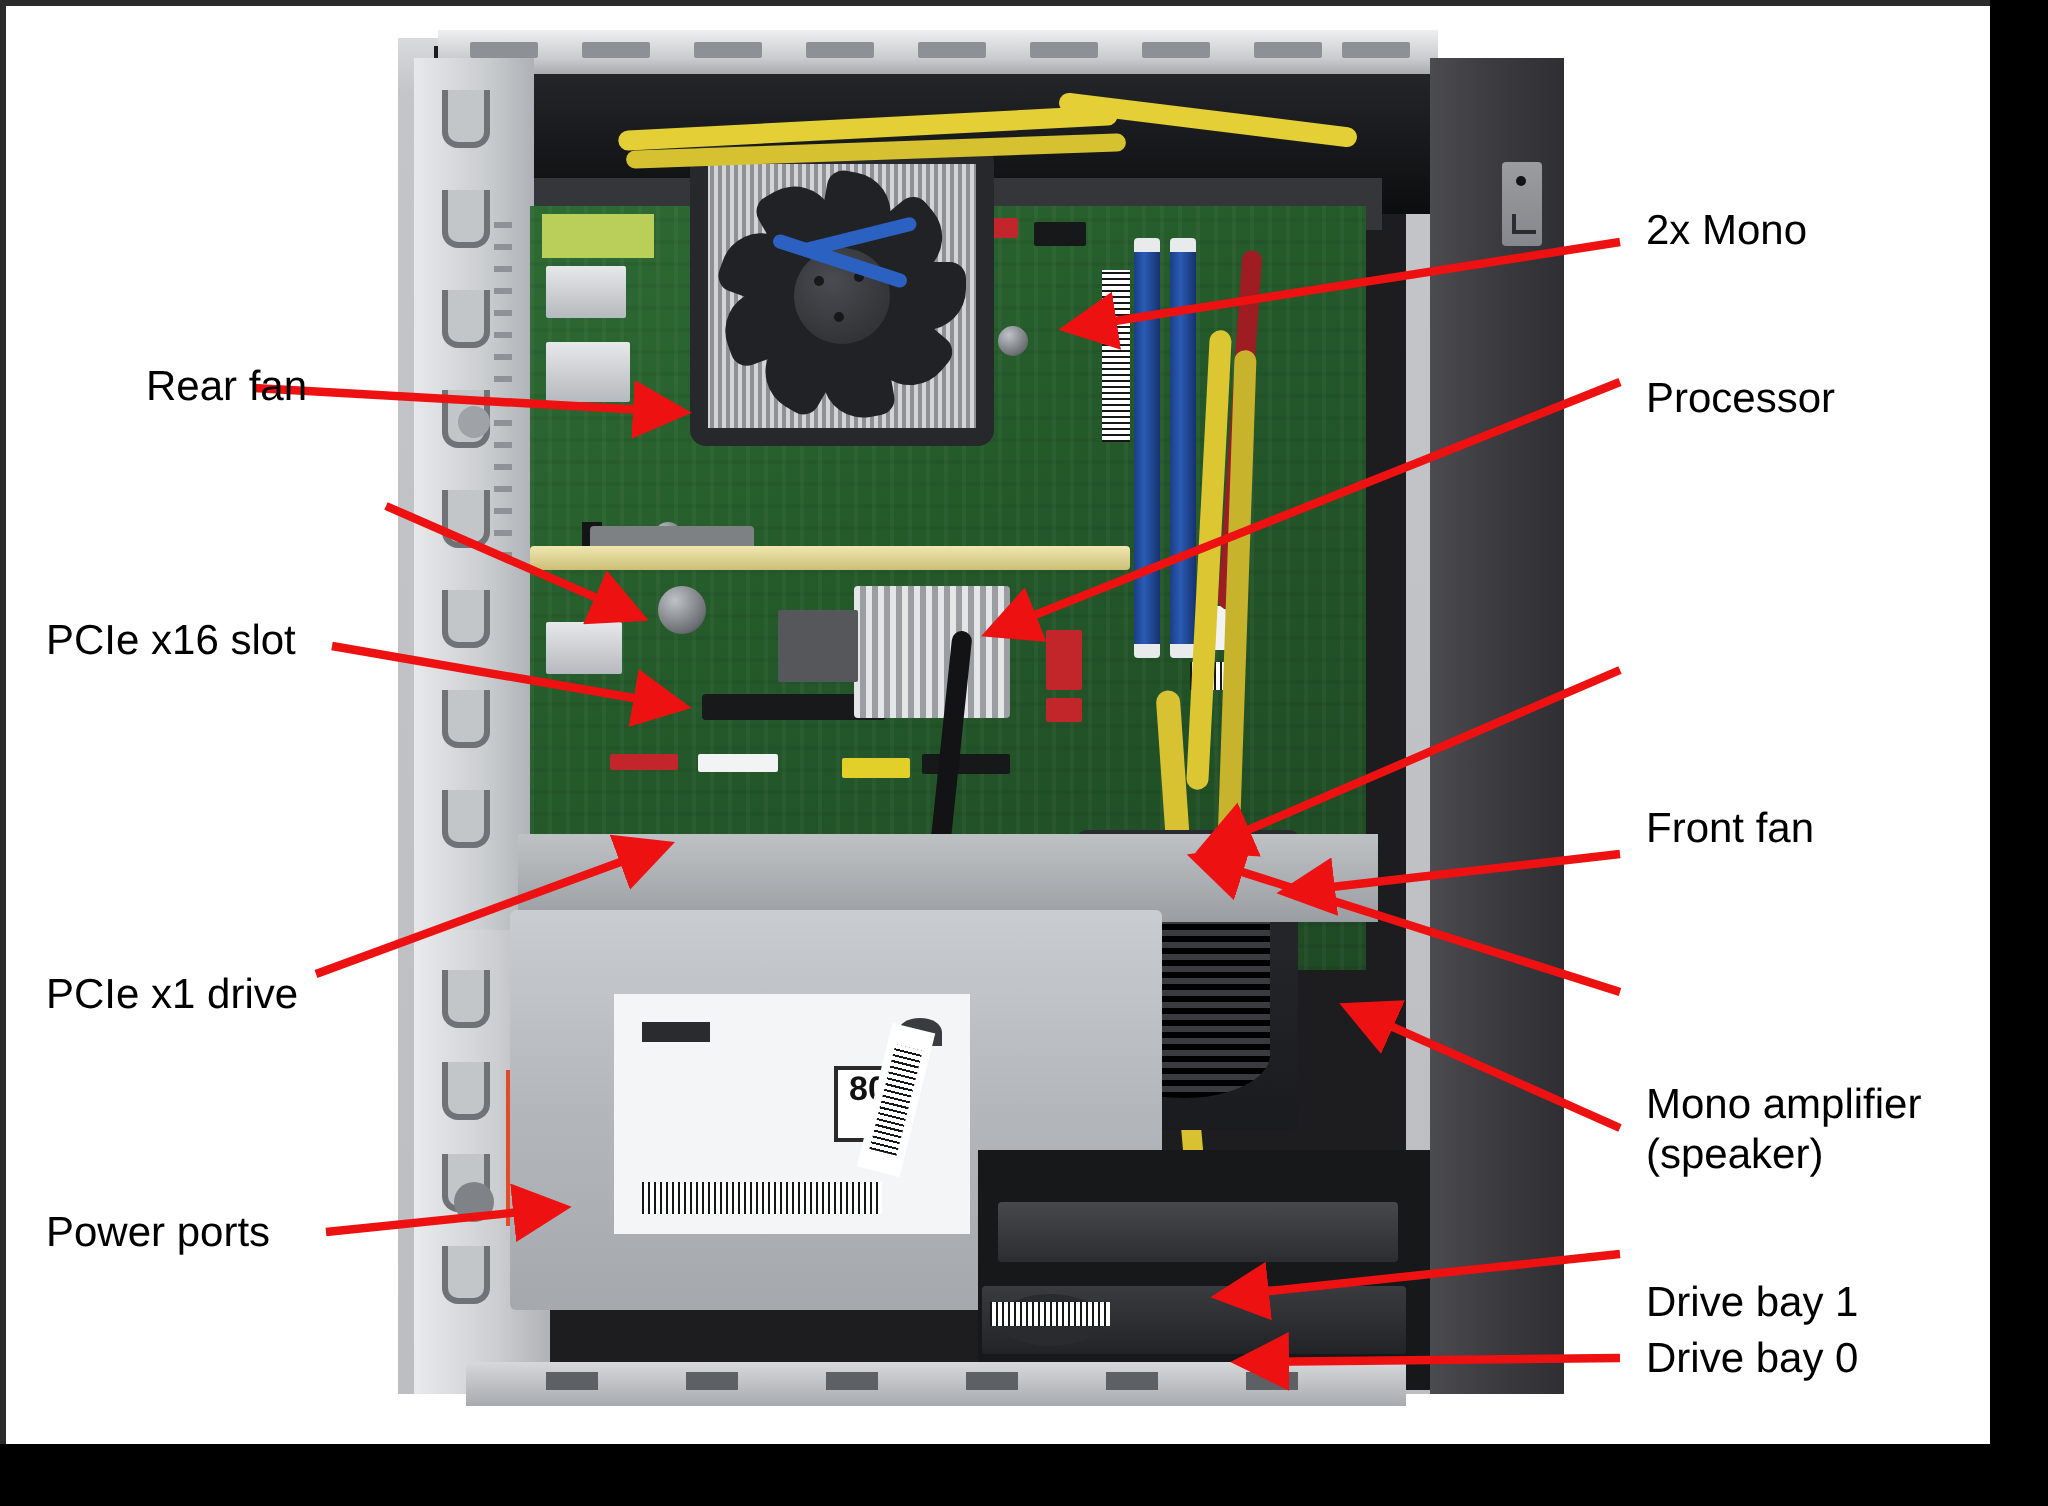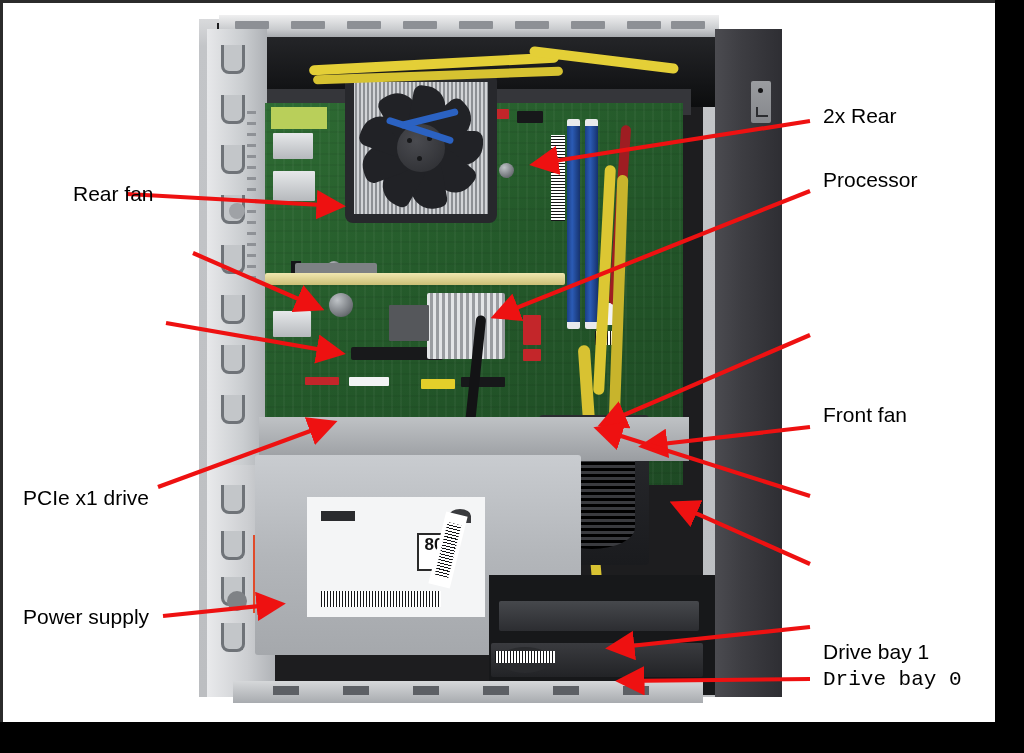--- a/index.html
+++ b/index.html
@@ -333,23 +333,26 @@
         <line x1="807" y1="332" x2="600" y2="421"></line>
         <line x1="807" y1="424" x2="641" y2="443"></line>
         <line x1="807" y1="493" x2="596" y2="426"></line>
         <line x1="807" y1="561" x2="672" y2="501"></line>
         <line x1="807" y1="624" x2="608" y2="645"></line>
         <line x1="807" y1="676" x2="618" y2="678"></line>
       </g>
     </svg>
 
     <div class="lbl" style="left:26px;top:178px;margin-left:44px;">Rear fan</div>
+    <div class="lbl" style="left:20px;top:305px;">PCIe x16 slot</div>
     <div class="lbl" style="left:20px;top:482px;">PCIe x1 drive</div>
-    <div class="lbl" style="left:20px;top:601px;">Power supply</div>
-
-    <div class="lbl" style="left:820px;top:100px;">2x Rear</div>
-    <div class="lbl" style="left:820px;top:164px;text-align:right;">Processor</div>
+    <div class="lbl" style="left:20px;top:601px;">Power ports</div>
+
+    <div class="lbl" style="left:820px;top:100px;">2x Mono</div>
+    <div class="lbl" style="left:820px;top:184px;text-align:right;">Processor</div>
     <div class="lbl" style="left:820px;top:399px;">Front fan</div>
+    <div class="lbl" style="left:820px;top:537px;">Mono amplifier
+(speaker)</div>
     <div class="lbl" style="left:820px;top:636px;">Drive bay 1</div>
-    <div class="lbl" style="left:820px;top:664px;font-family:Liberation Mono, monospace;">Drive bay 0</div>
+    <div class="lbl" style="left:820px;top:664px;">Drive bay 0</div>
 
   </div>
 </div>
 
 </body></html>

